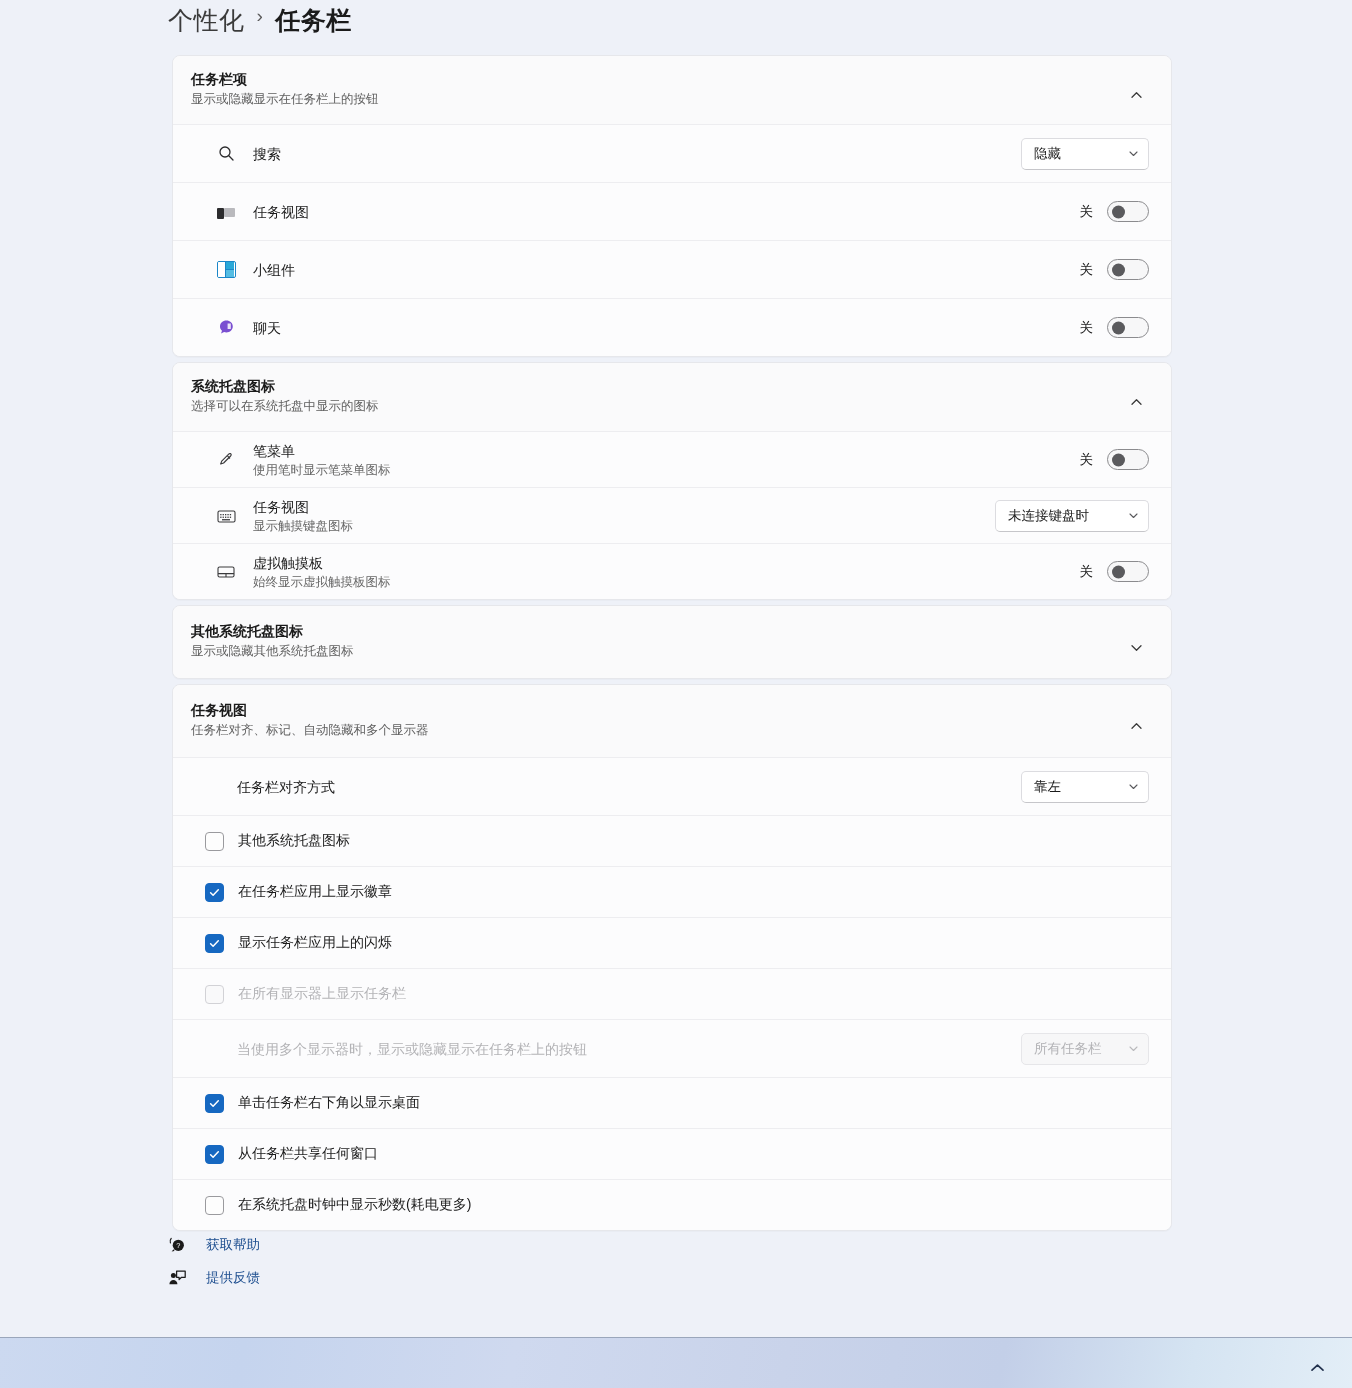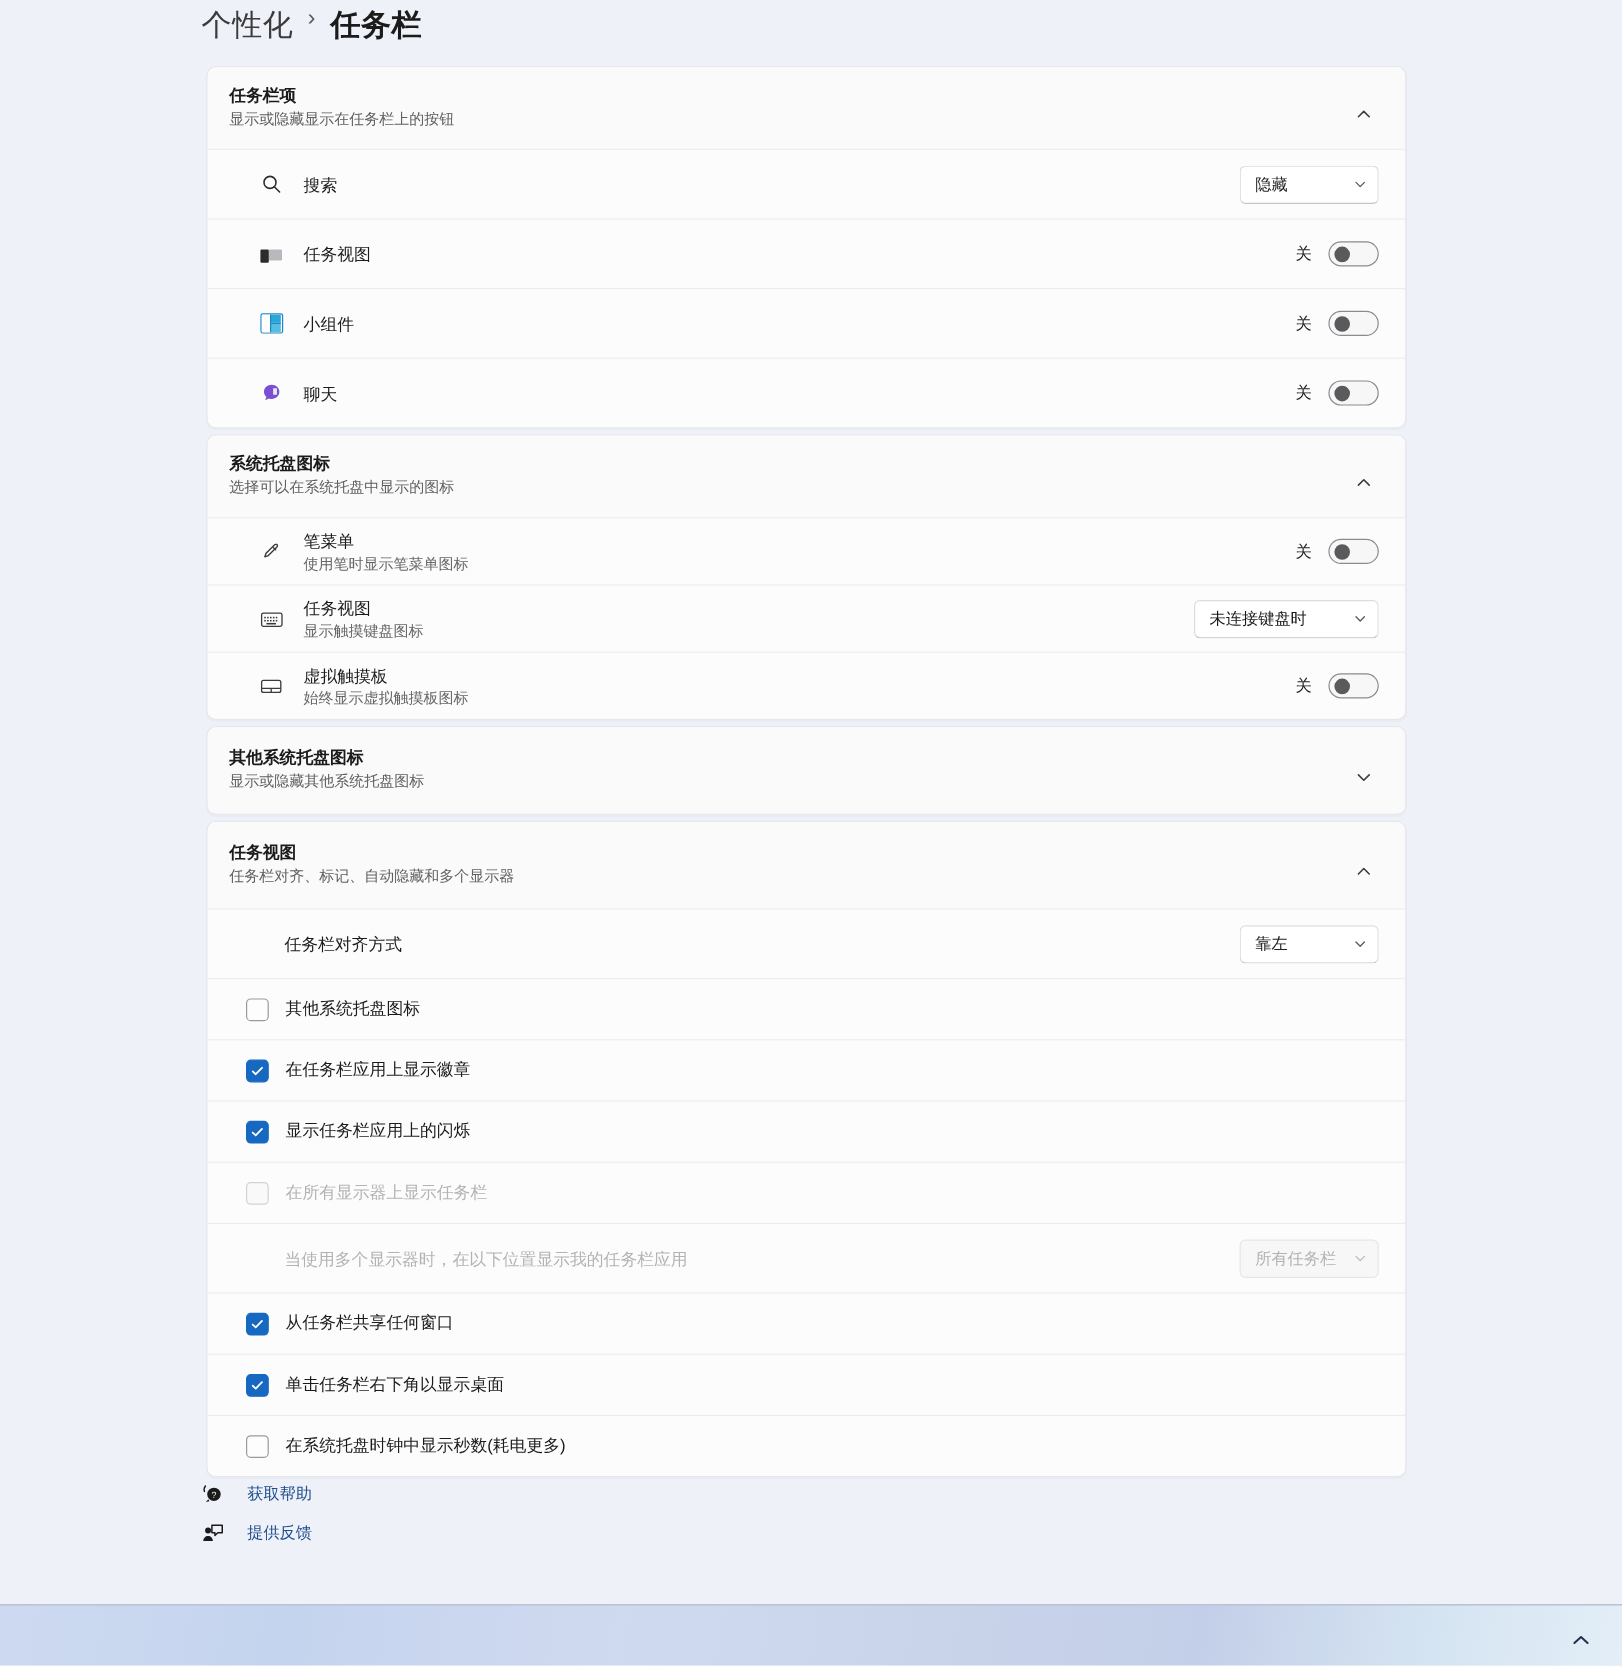--- a/index.html
+++ b/index.html
@@ -145,21 +145,21 @@
     left: 4px;
     transform: translateY(-50%);
     width: 13px;
     height: 13px;
     border-radius: 50%;
     background: #5a5a5d;
   }
 
   
   .combo {
-    width: 116px;
+    width: 128px;
     height: 32px;
     border: 1px solid #dcdce0;
     border-bottom-color: #c6c6ca;
     border-radius: 5px;
     background: #ffffff;
     display: flex;
     align-items: center;
     padding: 0 9px 0 12px;
     box-sizing: border-box;
     cursor: pointer;
@@ -563,21 +563,21 @@
 
     <div class="cbrow disabled">
       <div class="cbwrap">
         <div class="cb disabled"></div>
       </div>
       <div class="cblbl">在所有显示器上显示任务栏</div>
     </div>
 
     <div class="row disabled">
       <div class="labels" style="padding-left:46px">
-        <div class="lbl">当使用多个显示器时，在以下位置显示我的任务栏应用</div>
+        <div class="lbl">当使用多个显示器时，显示或隐藏显示在任务栏上的按钮</div>
       </div>
       <div class="trail">
         <div class="combo disabled">
           <span class="cv">所有任务栏</span>
           <span class="cc">
             <svg width="11" height="11" viewBox="0 0 11 11">
                 <path d="M2 4 5.5 7.5 9 4" fill="none" stroke="currentColor" stroke-width="1.1" stroke-linecap="round" stroke-linejoin="round"></path>
               </svg>
           </span>
         </div>
@@ -585,32 +585,32 @@
     </div>
 
     <div class="cbrow">
       <div class="cbwrap">
         <div class="cb checked">
           <svg width="13" height="13" viewBox="0 0 13 13">
               <path d="M2.6 6.8 5.1 9.2 10.3 3.8" fill="none" stroke="#ffffff" stroke-width="1.5" stroke-linecap="round" stroke-linejoin="round"></path>
             </svg>
         </div>
       </div>
-      <div class="cblbl">从任务栏共享任何窗口</div>
+      <div class="cblbl">单击任务栏右下角以显示桌面</div>
     </div>
 
     <div class="cbrow">
       <div class="cbwrap">
         <div class="cb checked">
           <svg width="13" height="13" viewBox="0 0 13 13">
               <path d="M2.6 6.8 5.1 9.2 10.3 3.8" fill="none" stroke="#ffffff" stroke-width="1.5" stroke-linecap="round" stroke-linejoin="round"></path>
             </svg>
         </div>
       </div>
-      <div class="cblbl">单击任务栏右下角以显示桌面</div>
+      <div class="cblbl">从任务栏共享任何窗口</div>
     </div>
 
     <div class="cbrow">
       <div class="cbwrap">
         <div class="cb"></div>
       </div>
       <div class="cblbl">在系统托盘时钟中显示秒数(耗电更多)</div>
     </div>
   </div>
 </div>

